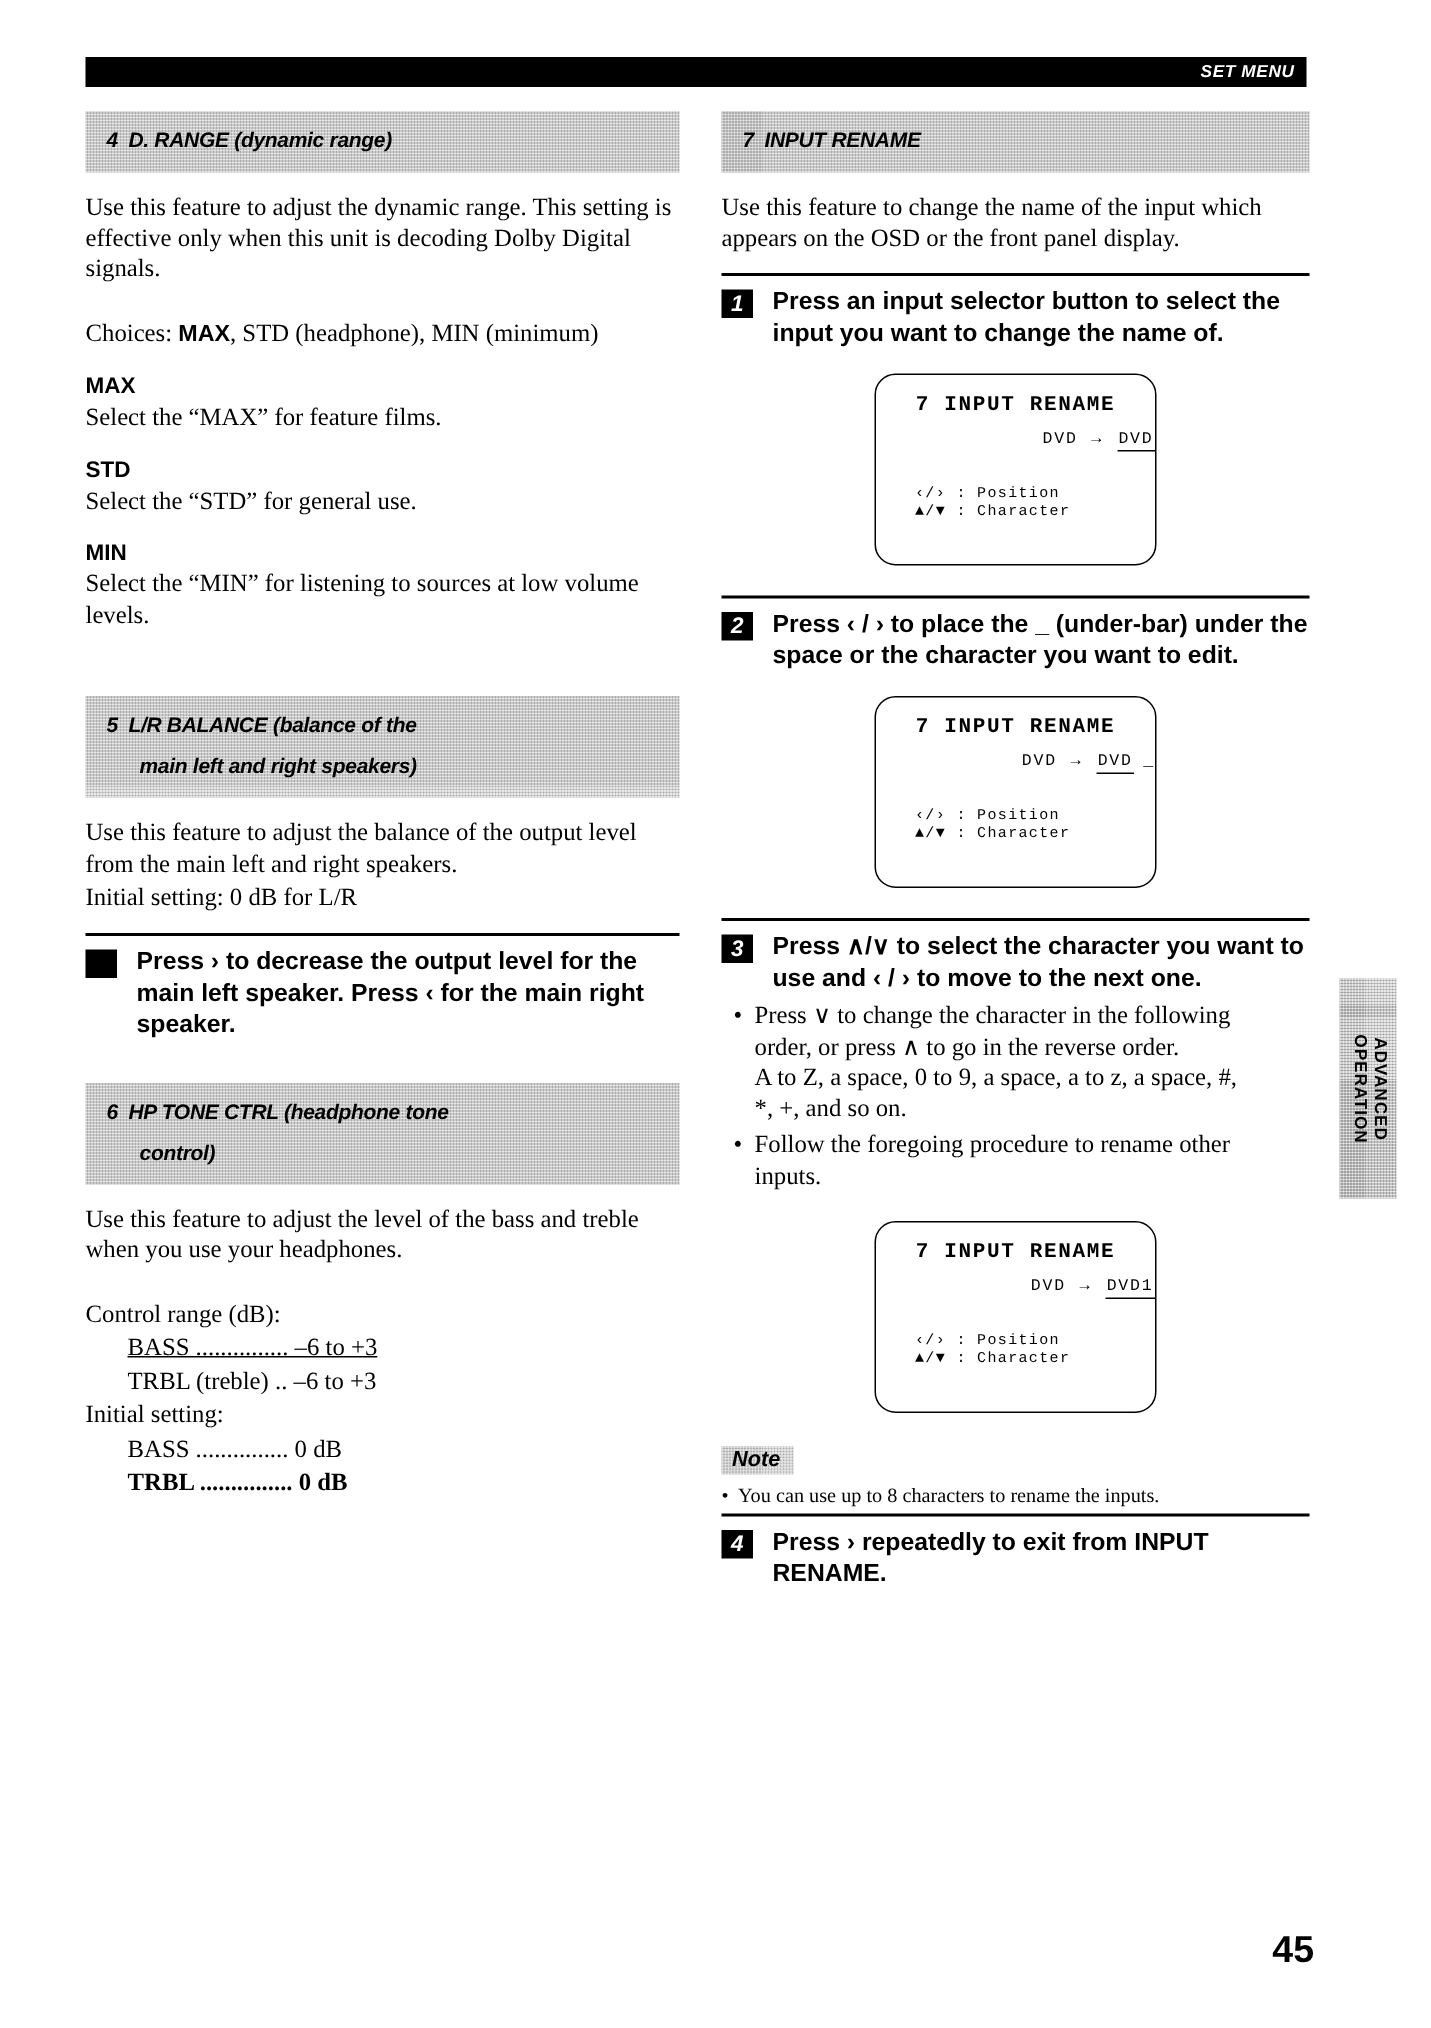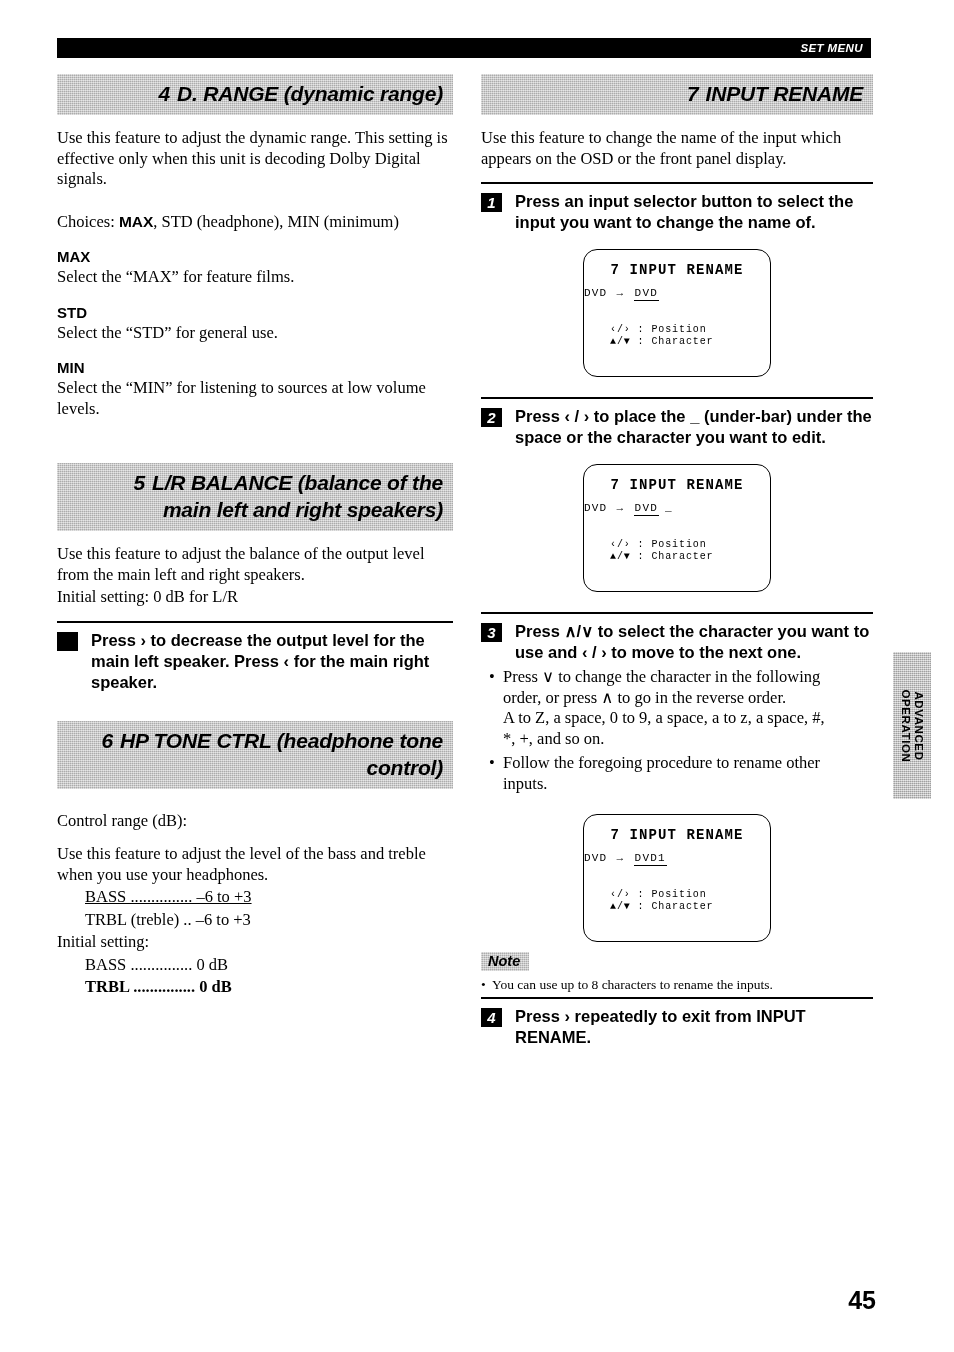--- a/index.html
+++ b/index.html
@@ -61,25 +61,24 @@
 
   
   .sec-head {
     background: #c9c9c9;
     background-image:
       repeating-linear-gradient(0deg, rgba(255,255,255,.35) 0px, rgba(255,255,255,.35) 1px, rgba(0,0,0,.07) 1px, rgba(0,0,0,.07) 2px),
       repeating-linear-gradient(90deg, rgba(255,255,255,.30) 0px, rgba(255,255,255,.30) 1px, rgba(0,0,0,.08) 1px, rgba(0,0,0,.08) 2px);
     font-family: "Liberation Sans", sans-serif;
     font-weight: bold;
     font-style: italic;
-    font-size: 21px;
+    font-size: 14px;
     line-height: 27px;
     padding: 6px 10px 8px 14px;
     letter-spacing: -0.2px;
-    text-align: right;
   }
   .sec-head .num {
     margin-right: 7px;
   }
   .sec-head.two-line {
     padding-left: 14px;
   }
   .sec-head .l2 {
     display: block;
     padding-left: 22px;
@@ -167,21 +166,21 @@
     text-align: center;
     font-family: "Liberation Mono", monospace;
     font-weight: bold;
     font-size: 14px;
     letter-spacing: 1.1px;
   }
   .osd .osd-row {
     position: absolute;
     left: 0; right: 0;
     top: 36px;
-    text-align: left;
+    text-align: right;
     font-family: "Liberation Mono", monospace;
     font-size: 11px;
     letter-spacing: 1.2px;
     white-space: pre;
   }
   .osd .osd-row .val {
     border-bottom: 1.4px solid #000;
     padding: 0 1px 1px 1px;
   }
   .osd .osd-legend {
@@ -308,23 +307,23 @@
     <div class="step">
       <div class="step-marker blank"></div>
       <div class="step-text">Press › to decrease the output level for the main left speaker. Press ‹ for the main right speaker.</div>
     </div>
 
     <div class="sec-head two-line" style="margin-top:28px;">
       <span class="num">6</span><span>HP TONE CTRL (headphone tone</span>
       <span class="l2">control)</span>
     </div>
 
+    <div class="para">Use this feature to adjust the level of the bass and treble when you use your headphones.</div>
+
     <div class="para gap-lg">Control range (dB):</div>
-
-    <div class="para">Use this feature to adjust the level of the bass and treble when you use your headphones.</div>
     <div class="sub-text bul-indent" style="padding-left:28px;text-decoration:underline;">BASS ............... –6 to +3</div>
     <div class="sub-text bul-indent" style="padding-left:28px;">TRBL (treble) .. –6 to +3</div>
     <div class="sub-text">Initial setting:</div>
     <div class="sub-text bul-indent" style="padding-left:28px;">BASS ............... 0 dB</div>
     <div class="sub-text bul-indent" style="padding-left:28px;font-weight:bold;">TRBL ............... 0 dB</div>
 
   </div>
 
   <div class="col-right">
 
@@ -388,21 +387,21 @@
     </div>
 
     <div class="osd-wrap" style="margin-top:20px;">
       <div class="osd">
         <div class="osd-title">7 INPUT RENAME</div>
         <div class="osd-row"><span>DVD</span><span class="arrowg" style="margin:0 7px;">→</span><span class="val">DVD1</span></div>
         <div class="osd-legend"><span>‹/› : Position</span><br><span>▲/▼ : Character</span></div>
       </div>
     </div>
 
-    <div style="margin-top:10px;">
+    <div style="margin-top:22px;">
       <span class="note-tag">Note</span>
       <div class="note-line">
         <div class="dot">•</div>
         <div>You can use up to 8 characters to rename the inputs.</div>
       </div>
     </div>
 
     <div class="step-rule" style="margin-top:4px;"></div>
     <div class="step">
       <div class="step-marker">4</div>

